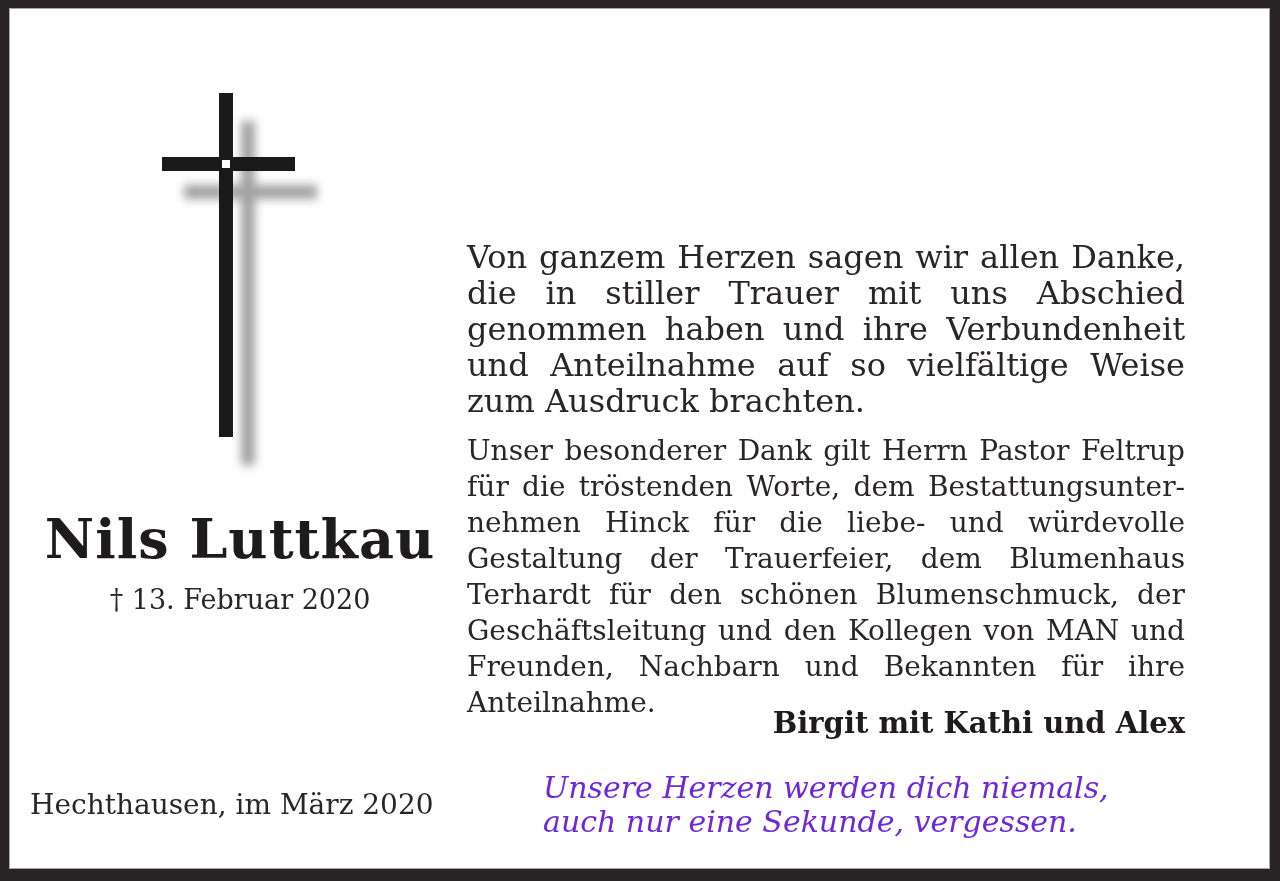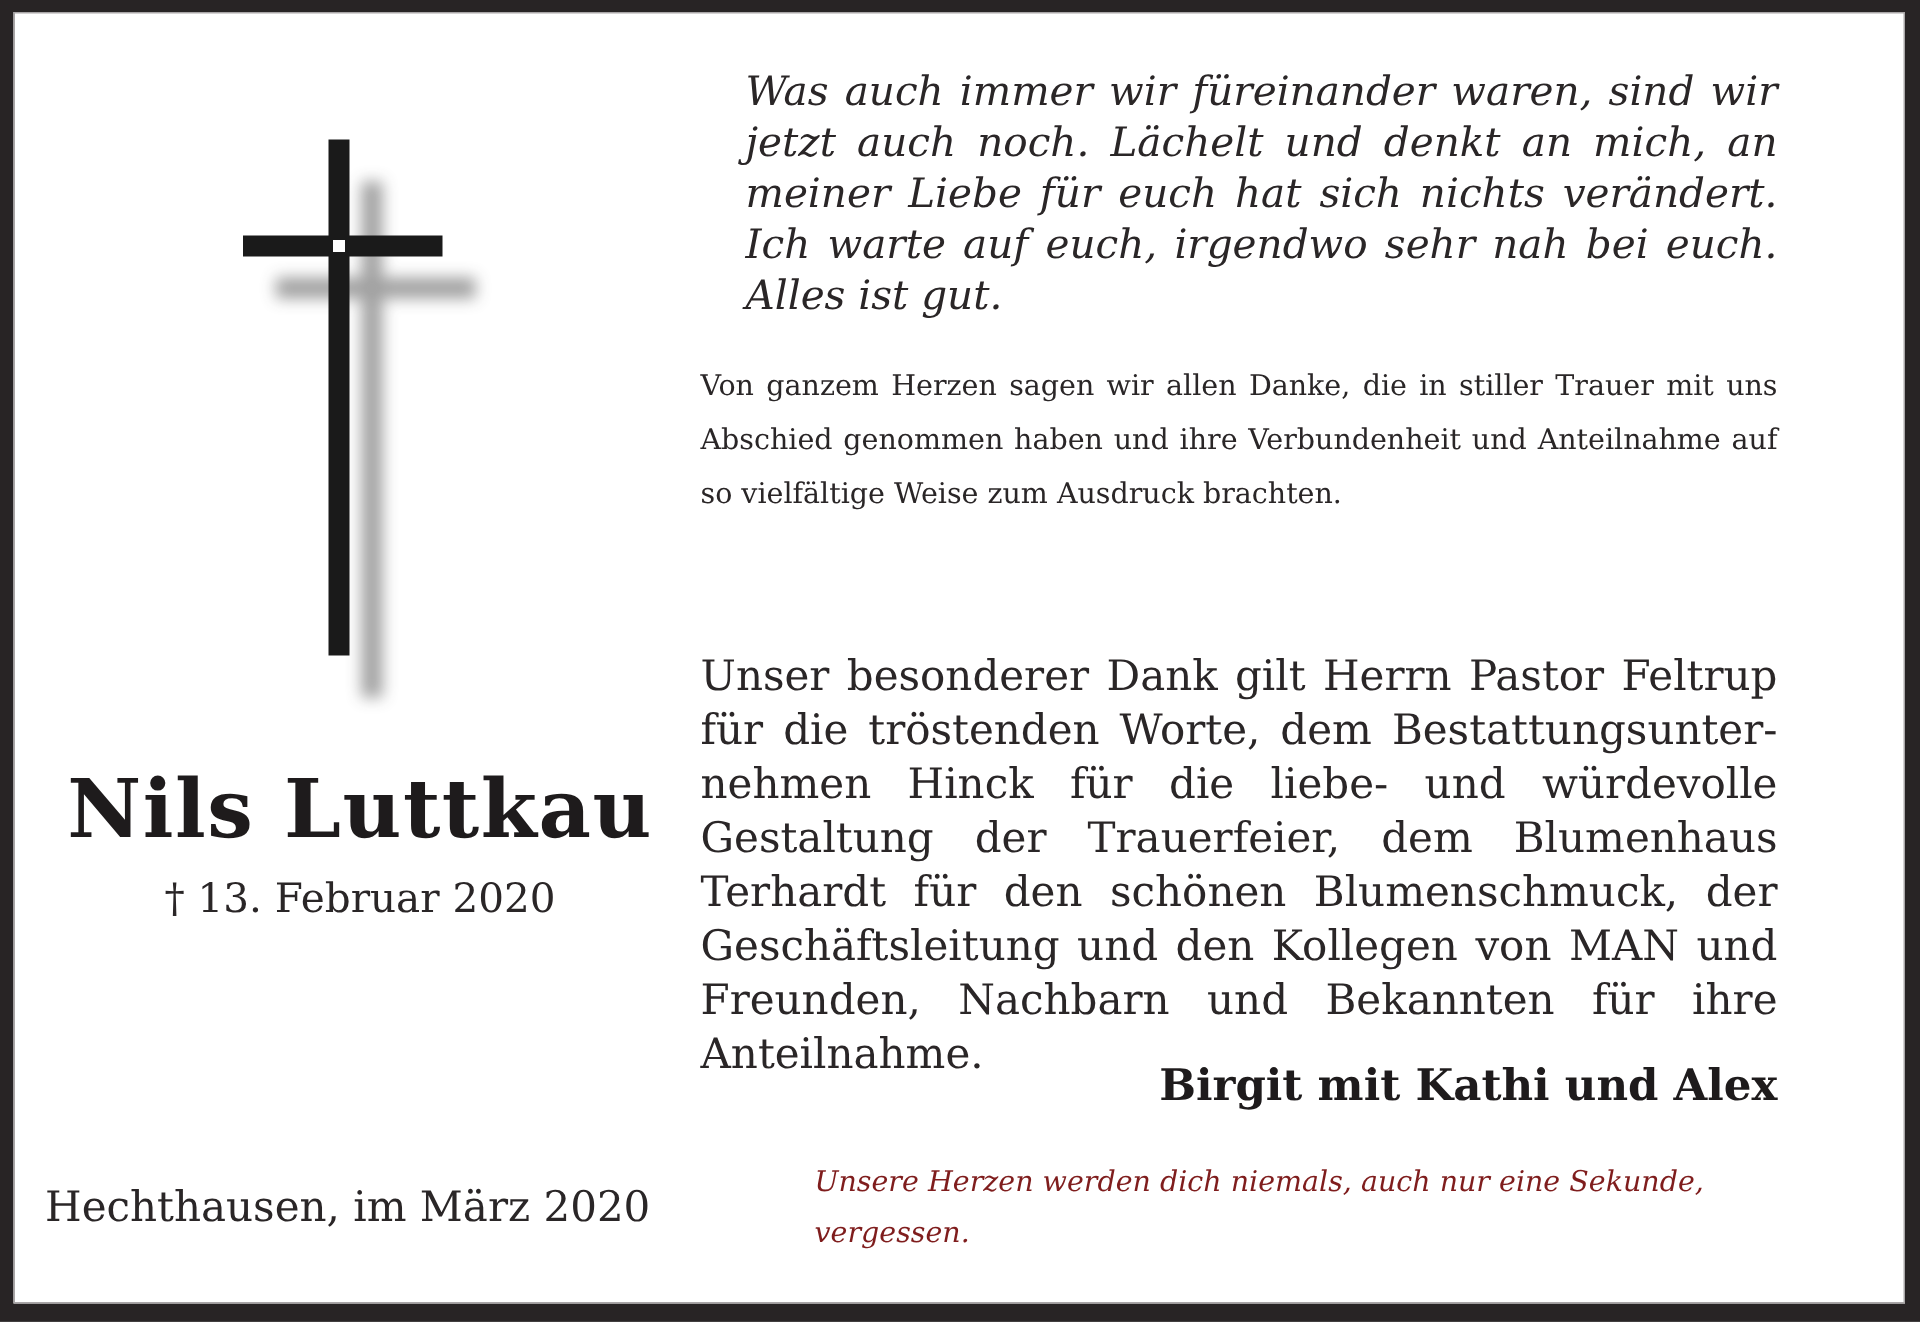--- a/index.html
+++ b/index.html
@@ -114,21 +114,21 @@
     font-size: 27px;
     line-height: 34px;
     text-align: justify;
     color: #2a2627;
   }
   .para-1 {
     position: absolute;
     top: 230px;
     left: 0;
     width: 718px;
-    font-size: 19px;
+    font-size: 32px;
     line-height: 36px;
     text-align: justify;
     color: #2a2627;
   }
   .para-2 {
     position: absolute;
     top: 390px;
     left: 0;
     width: 718px;
     font-size: 28px;
@@ -147,23 +147,23 @@
     font-weight: bold;
     font-size: 29px;
     color: #1e1b1c;
   }
   .quote-close {
     position: absolute;
     top: 762px;
     left: 76px;
     width: 642px;
     font-style: italic;
-    font-size: 19px;
+    font-size: 30px;
     line-height: 34px;
-    color: #7f1d1d;
+    color: #6d28d9;
   }
 </style>
 </head>
 <body>
 
 <div class="frame">
   <div class="sheet">
 
     <div class="left-col">
 
@@ -177,21 +177,20 @@
 
       <div class="dates">
         <div>† 13. Februar 2020</div>
       </div>
 
       <div class="place-date">Hechthausen, im März 2020</div>
     </div>
 
     <div class="right-col">
 
-      <div class="quote-open">Was auch immer wir füreinander waren, sind wir jetzt auch noch. Lächelt und denkt an mich, an meiner Liebe für euch hat sich nichts verändert. Ich warte auf euch, irgendwo sehr nah bei euch. Alles ist gut.</div>
 
       <div class="para-1">Von ganzem Herzen sagen wir allen Danke, die in stiller Trauer mit uns Abschied genommen haben und ihre Verbundenheit und Anteilnahme auf so vielfältige Weise zum Ausdruck brachten.</div>
 
       <div class="para-2">Unser besonderer Dank gilt Herrn Pastor Feltrup für die tröstenden Worte, dem Bestattungsunter­nehmen Hinck für die liebe- und würdevolle Gestaltung der Trauerfeier, dem Blumenhaus Terhardt für den schönen Blumenschmuck, der Geschäftsleitung und den Kollegen von MAN und Freunden, Nachbarn und Bekannten für ihre Anteilnahme.</div>
 
       <div class="signature">Birgit mit Kathi und Alex</div>
 
       <div class="quote-close">Unsere Herzen werden dich niemals, auch nur eine Sekunde, vergessen.</div>
     </div>
 

